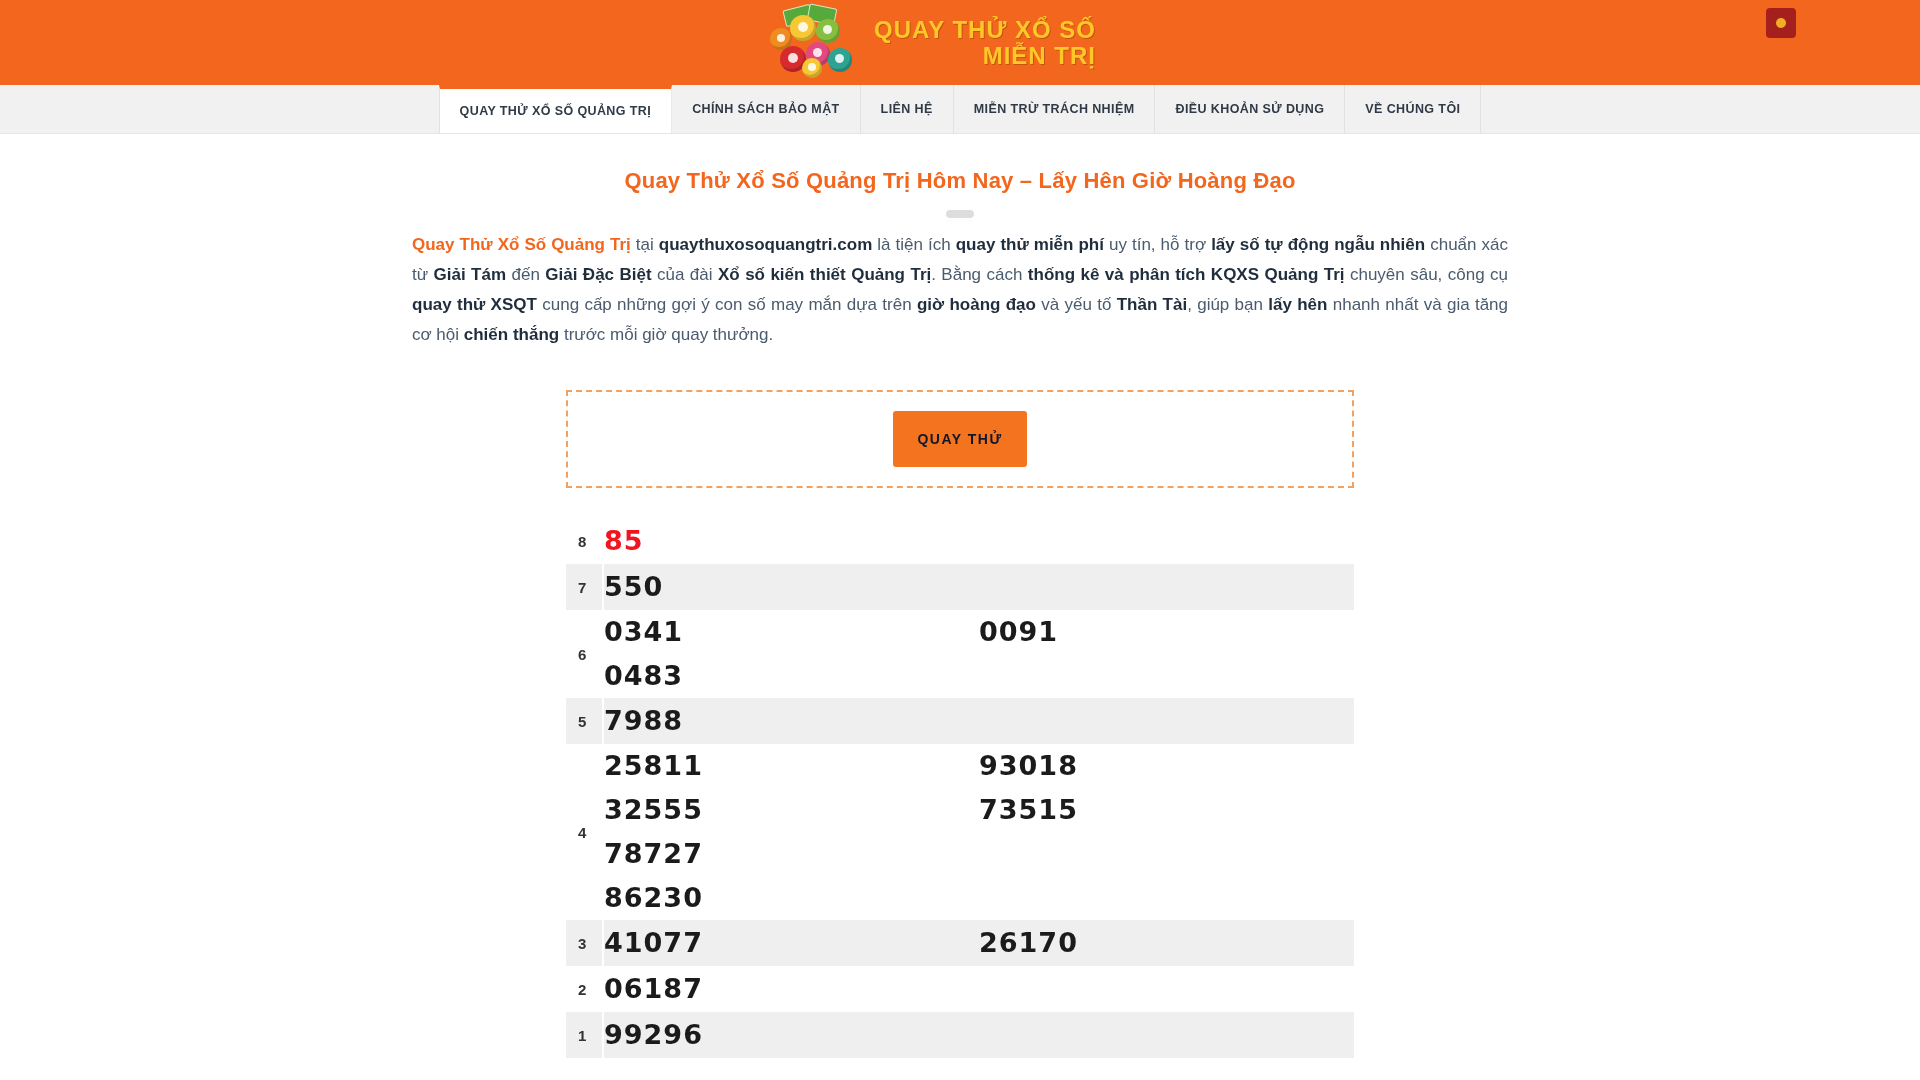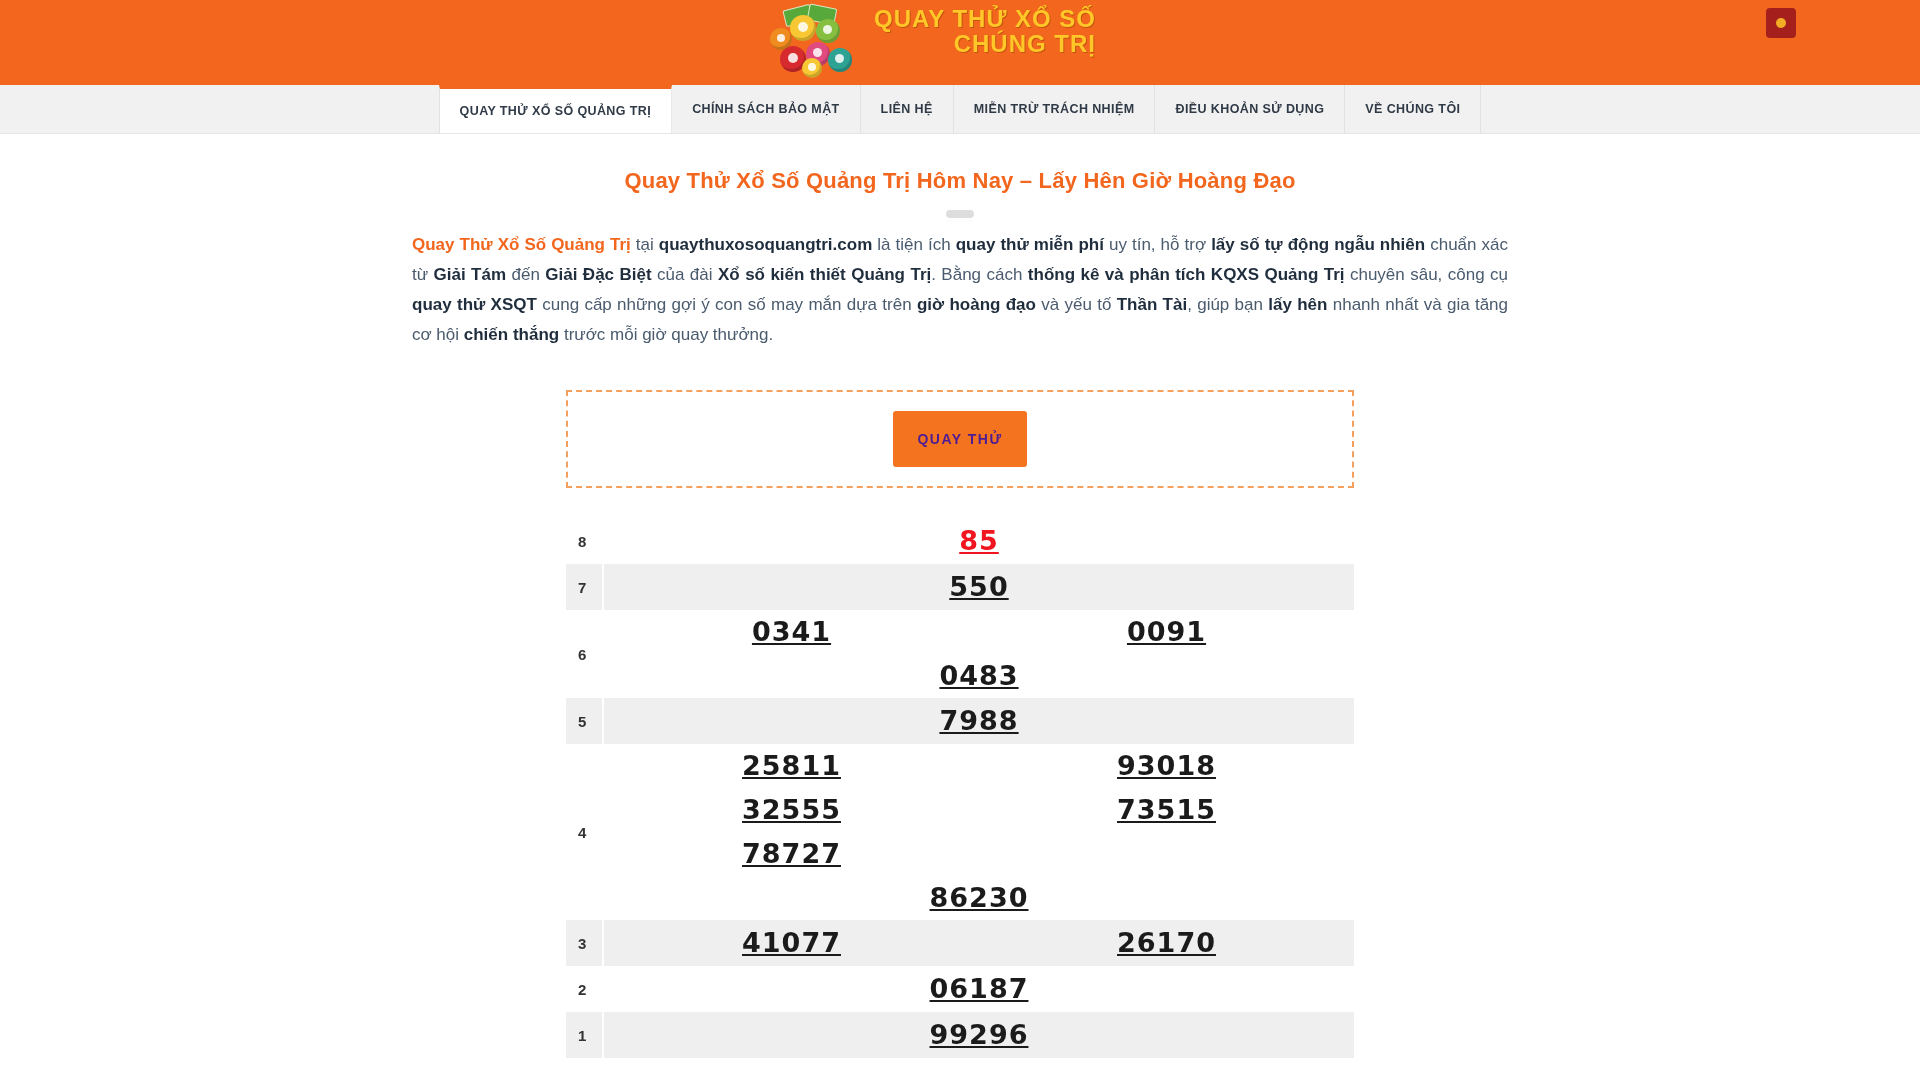--- a/index.html
+++ b/index.html
@@ -6,21 +6,21 @@
   body{
     width:1920px;height:1080px;overflow:hidden;background:#fff;
     font-family:"Liberation Sans",sans-serif;
     -webkit-font-smoothing:antialiased;
   }
   
   .header{
     position:relative;height:85px;background:var(--accent,#f2661e);
     display:flex;align-items:center;justify-content:center;
   }
-  .logo{display:flex;gap:14px;margin-left:-60px;}
+  .logo{display:flex;align-items:center;gap:14px;margin-left:-60px;}
   .logo-balls{position:relative;width:96px;height:74px;}
   .bill{position:absolute;border-radius:2px;background:#58a93c;border:1px solid #d9e6c0;}
   .ball{position:absolute;border-radius:50%;box-shadow:inset -2px -3px 0 rgba(0,0,0,.18);}
   .ball i{position:absolute;left:30%;top:28%;width:38%;height:38%;border-radius:50%;background:rgba(255,255,255,.85);}
   .logo-text{
     color:var(--gold,#ffc727);font-weight:bold;font-size:24px;line-height:1.08;
     letter-spacing:1px;text-shadow:1px 1px 0 rgba(160,70,0,.55);white-space:nowrap;
   }
   .logo-line2{text-align:right;padding-left:54px;}
   .corner-icon{
@@ -54,38 +54,37 @@
     color:var(--text,#4a5b6e);text-align:justify;
   }
   .intro .seg-bold{font-weight:bold;color:var(--text-bold,#1f2d3d);}
   .intro .seg-brand{font-weight:bold;color:var(--accent,#f2661e);}
   .spin-box{
     width:788px;height:98px;margin:40px auto 0;box-sizing:border-box;
     border:2px dashed #f5a15d;display:flex;align-items:center;justify-content:center;
   }
   .spin-button{
     width:134px;height:56px;border:none;border-radius:3px;cursor:pointer;
-    background:var(--button,#f4731f);color:#4c1d95;font-family:inherit;
+    background:var(--button,#f4731f);color:#0f172a;font-family:inherit;
     font-size:14px;font-weight:bold;letter-spacing:1.5px;
   }
   
   .results{width:788px;margin:30px auto 0;}
   .result-row{display:flex;min-height:46px;}
   .result-row.alt{background:var(--row-alt,#efefef);}
   .row-label{
     width:38px;box-sizing:border-box;padding-left:12px;flex:0 0 38px;
     display:flex;align-items:center;border-right:2px solid #fff;
     font-size:15px;font-weight:bold;color:#333;
   }
   .row-values{flex:1;display:flex;flex-wrap:wrap;align-items:center;}
   .num{
-    width:50%;box-sizing:border-box;text-align:center;line-height:44px;
+    width:50%;box-sizing:border-box;text-align:left;line-height:44px;
     font-size:27px;font-weight:bold;color:#1b1b1b;letter-spacing:1px;
     font-family:"DejaVu Sans","Liberation Sans",sans-serif;
-    text-decoration:underline;
   }
   .num.full{width:100%;}
   .num.red{color:var(--red,#f0151f);}
 </style>
 </head>
 <body>
 
 <div class="header">
   <div class="logo">
     <div class="logo-balls">
@@ -108,21 +107,21 @@
         </span>
       <span class="ball" style="left:64px;top:42px;width:24px;height:24px;background:#2ea394;">
           <i></i>
         </span>
       <span class="ball" style="left:38px;top:52px;width:20px;height:20px;background:#f7c833;">
           <i></i>
         </span>
     </div>
     <div class="logo-text">
       <div class="logo-line1">QUAY THỬ XỔ SỐ</div>
-      <div class="logo-line2">CHÚNG TRỊ</div>
+      <div class="logo-line2">MIỄN TRỊ</div>
     </div>
   </div>
   <div class="corner-icon">
       <span></span>
     </div>
 </div>
 
 <div class="nav">
     <div class="nav-item active">QUAY THỬ XỔ SỐ QUẢNG TRỊ</div>
     <div class="nav-item">CHÍNH SÁCH BẢO MẬT</div>

